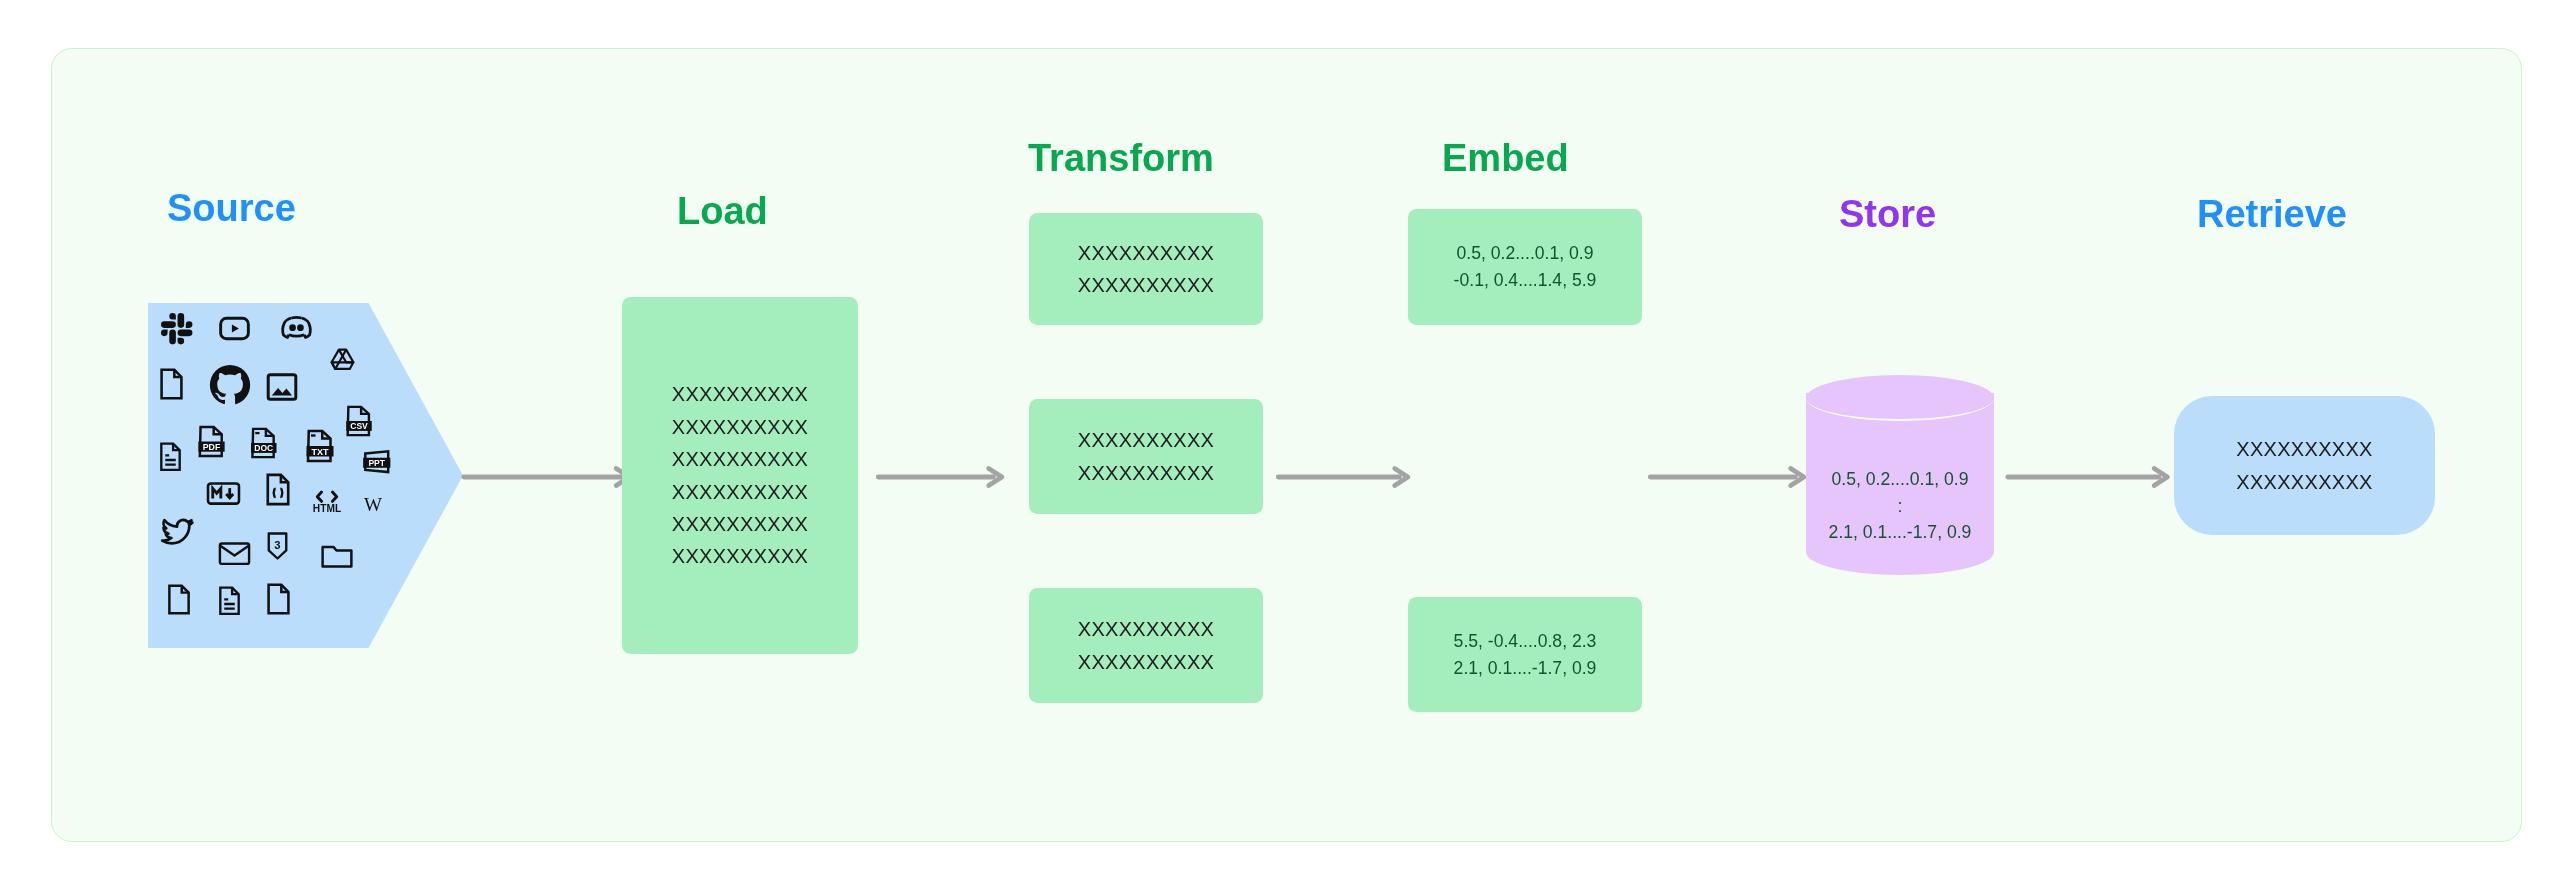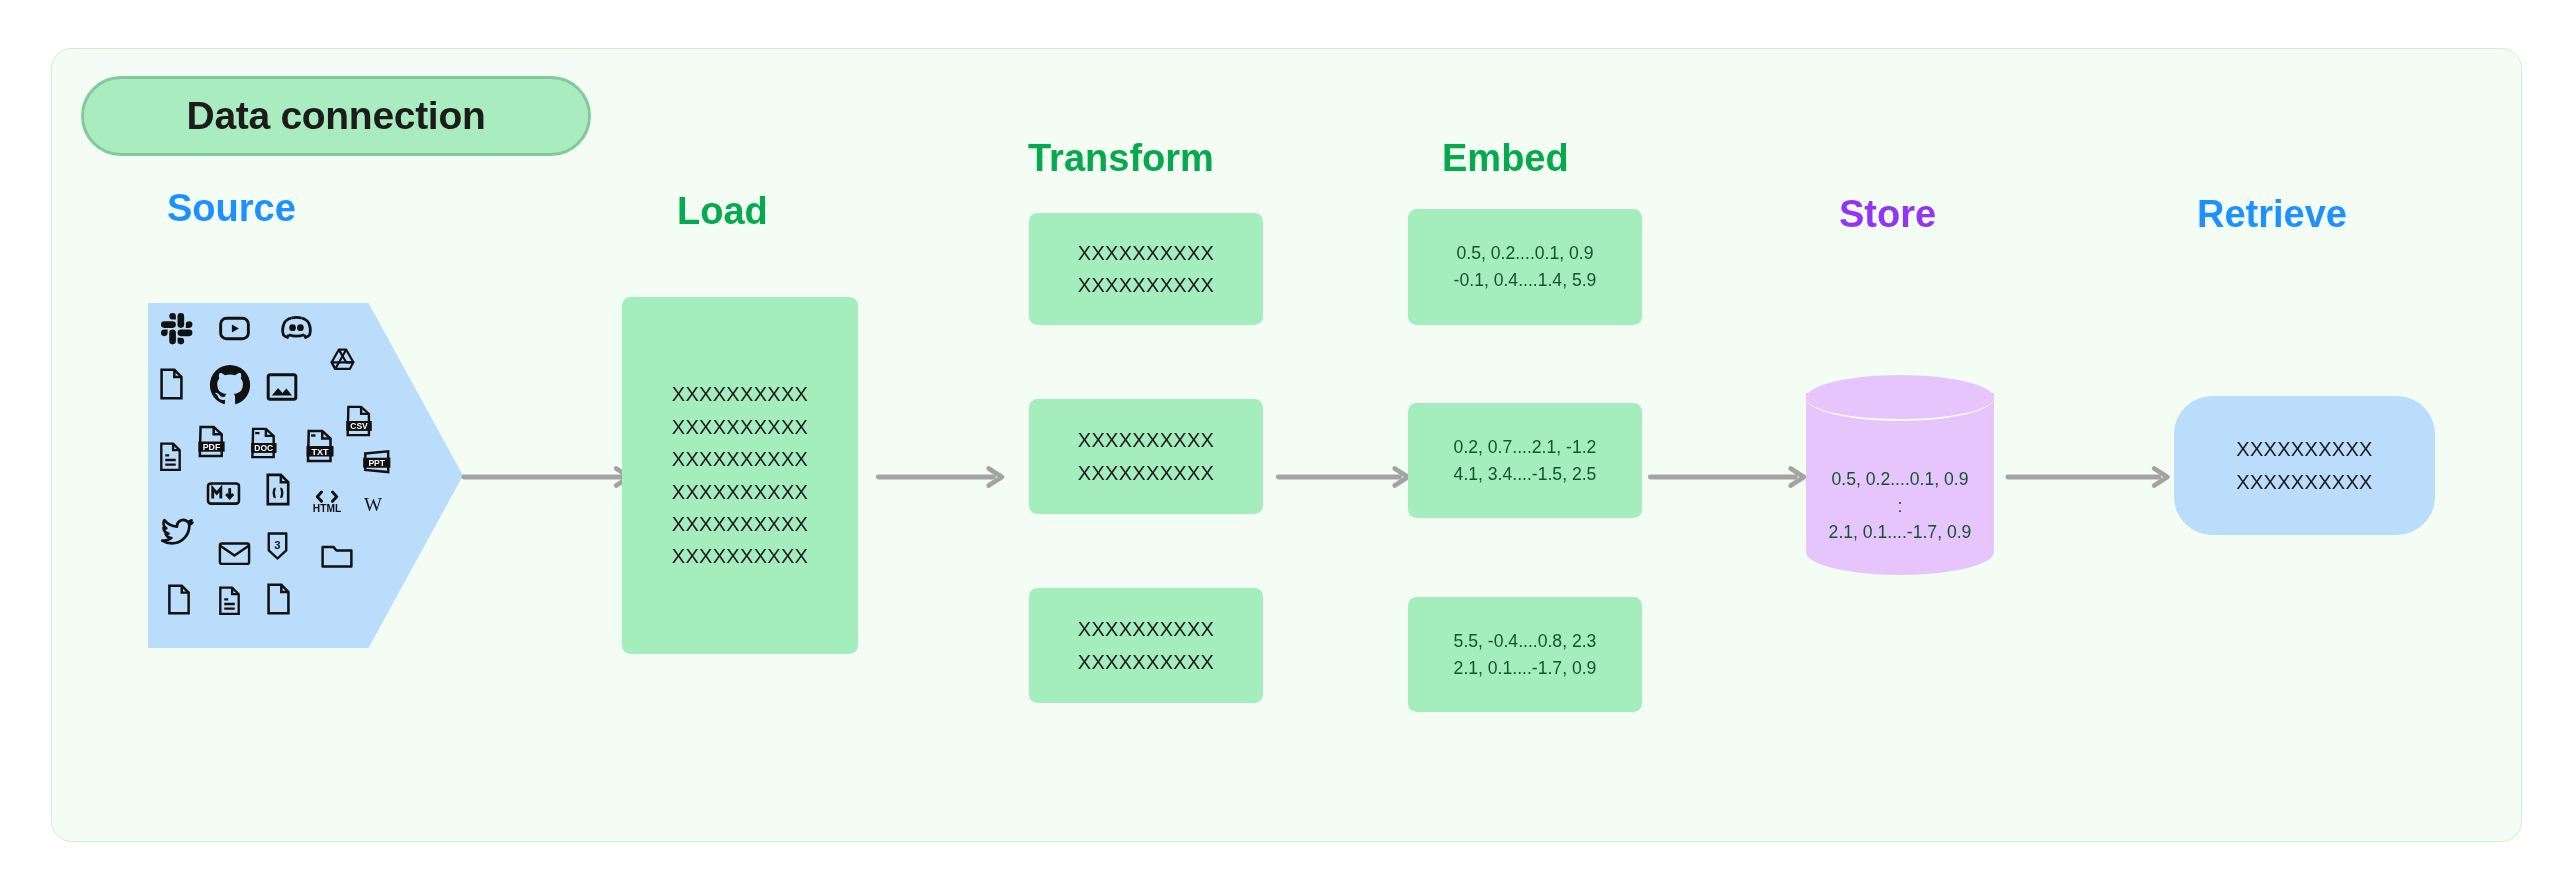--- a/index.html
+++ b/index.html
@@ -106,23 +106,20 @@
   
   .arrow{position:absolute;height:24px;}
 </style>
 </head>
 <body>
 
 <div id="canvas">
 
   <div class="outer-frame"></div>
 
-  <div class="pill">
-    <span class="pill-label">Data connection</span>
-  </div>
 
   <div class="heading" style="left:167px;top:189px;color:#1e90ff;">Source</div>
   <div class="heading" style="left:677px;top:192px;color:#06a94d;">Load</div>
   <div class="heading" style="left:1028px;top:139px;color:#06a94d;">Transform</div>
   <div class="heading" style="left:1442px;top:139px;color:#06a94d;">Embed</div>
   <div class="heading" style="left:1839px;top:195px;color:#9333f5;">Store</div>
   <div class="heading" style="left:2197px;top:195px;color:#1e90ff;">Retrieve</div>
 
   <div class="source-shape"></div>
 
@@ -361,24 +358,20 @@
   <div class="gbox" style="left:1029px;top:588px;width:234px;height:115px;">
     <span class="xline">XXXXXXXXXX</span>
     <span class="xline">XXXXXXXXXX</span>
   </div>
 
   <div class="gbox" style="left:1408px;top:209px;width:234px;height:116px;">
     <span class="vline">0.5, 0.2....0.1, 0.9</span>
     <span class="vline">-0.1, 0.4....1.4, 5.9</span>
   </div>
 
-  <div class="gbox" style="left:1408px;top:403px;width:234px;height:115px;">
-    <span class="vline">0.2, 0.7....2.1, -1.2</span>
-    <span class="vline">4.1, 3.4....-1.5, 2.5</span>
-  </div>
 
   <div class="gbox" style="left:1408px;top:597px;width:234px;height:115px;">
     <span class="vline">5.5, -0.4....0.8, 2.3</span>
     <span class="vline">2.1, 0.1....-1.7, 0.9</span>
   </div>
 
   <div class="cyl">
     <div class="cyl-body"></div>
     <div class="cyl-top"></div>
     <div class="cyl-text">

